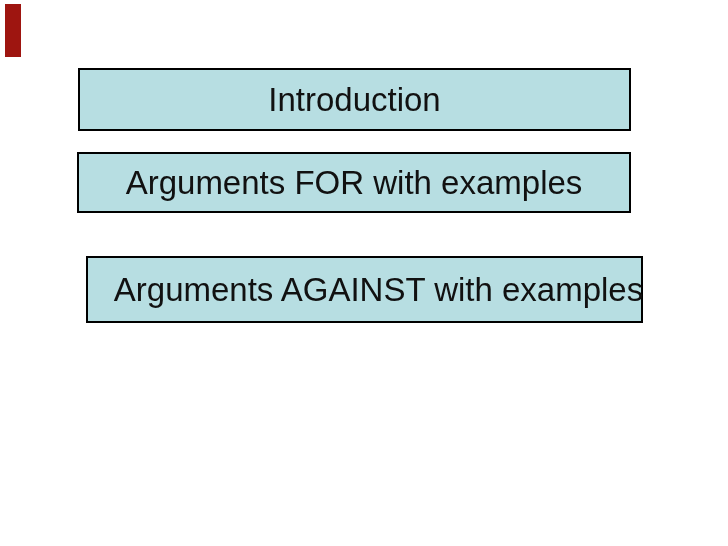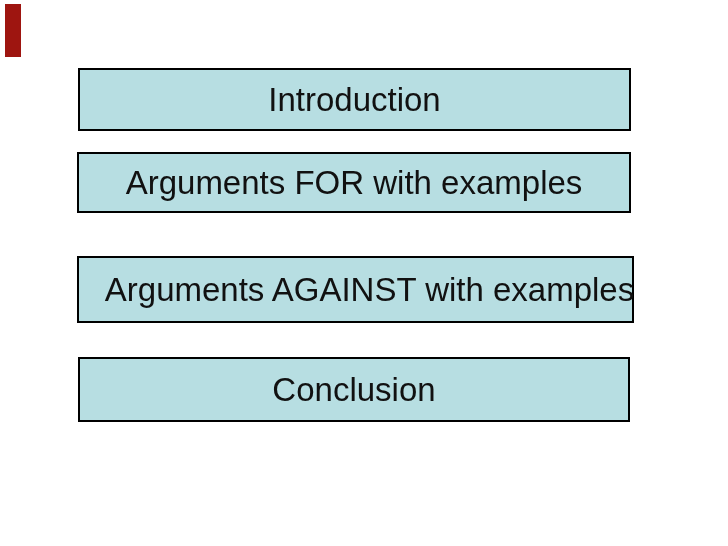--- a/index.html
+++ b/index.html
@@ -39,21 +39,21 @@
     align-items: center;
     justify-content: center;
     text-align: center;
     font-size: 33px;
     line-height: 1;
     color: var(--box-text);
     white-space: nowrap;
   }
   .box-1 { left: 78px; top: 68px;  width: 553px; height: 63px; }
   .box-2 { left: 77px; top: 152px; width: 554px; height: 61px; }
-  .box-3 { left: 77px; top: 256px; width: 557px; height: 67px; padding-left: 28px; }
+  .box-3 { left: 86px; top: 256px; width: 557px; height: 67px; padding-left: 28px; }
   .box-4 { left: 78px; top: 357px; width: 552px; height: 65px; }
 </style>
 </head>
 <body>
 
 <div class="slide">
 
   <div class="accent-bar"></div>
 
   <div class="outline-box box-1">
@@ -61,17 +61,14 @@
   </div>
 
   <div class="outline-box box-2">
     <span>Arguments FOR with examples</span>
   </div>
 
   <div class="outline-box box-3">
     <span>Arguments AGAINST with examples</span>
   </div>
 
-  <div class="outline-box box-4">
-    <span>Conclusion</span>
-  </div>
 
 </div>
 
 </body></html>

